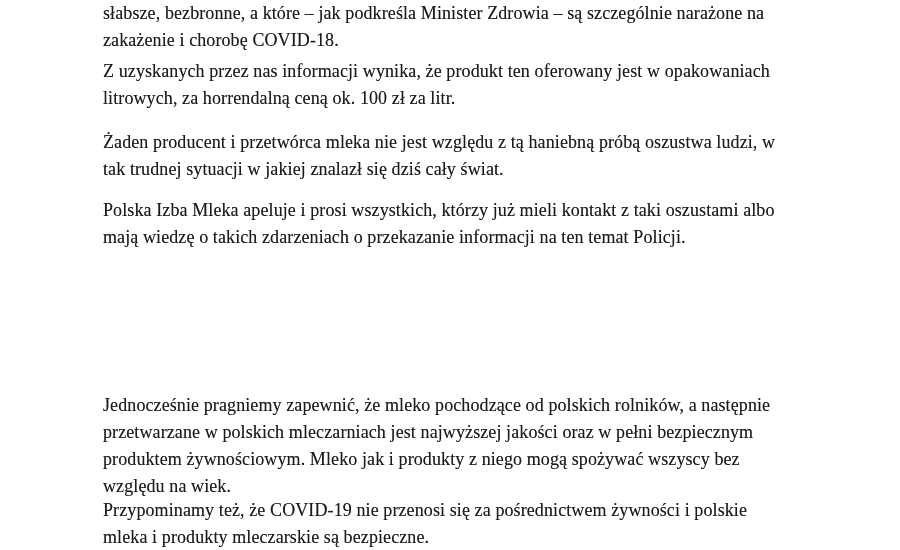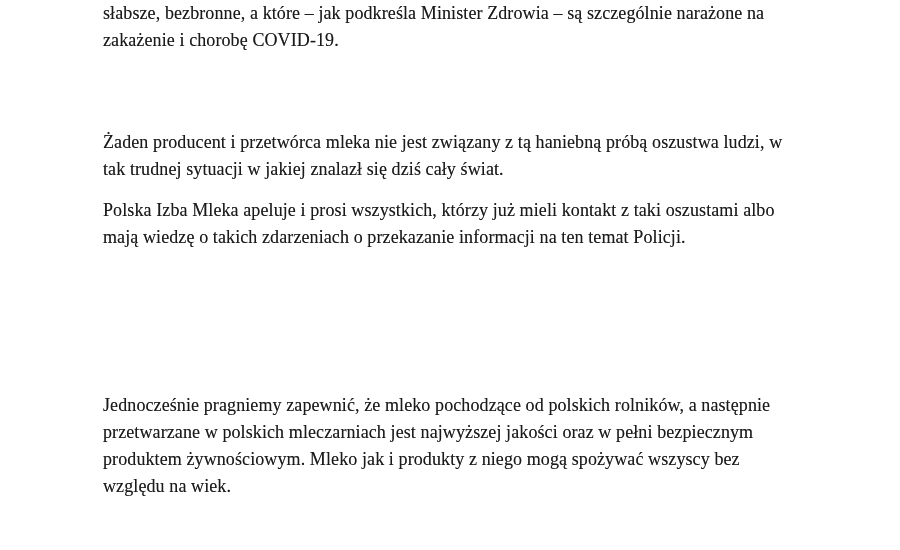--- a/index.html
+++ b/index.html
@@ -32,22 +32,26 @@
   .para.p4 { top: 197px; font-family: Liberation Serif, serif; }
   .para.p5 { top: 260px; }
   .para.p6 { top: 392px; }
   .para.p7 { top: 497px; }
 </style>
 </head>
 <body>
 
 <div class="page">
   <div class="para p1">słabsze, bezbronne, a które – jak podkreśla Minister Zdrowia – są szczególnie narażone na
-zakażenie i chorobę COVID-19.</div>
-  <div class="para p3">Żaden producent i przetwórca mleka nie jest związany z tą haniebną próbą oszustwa ludzi, w
+zakażenie i chorobę COVID-18.</div>
+  <div class="para p2">Z uzyskanych przez nas informacji wynika, że produkt ten oferowany jest w opakowaniach
+litrowych, za horrendalną ceną ok. 100 zł za litr.</div>
+  <div class="para p3">Żaden producent i przetwórca mleka nie jest względu z tą haniebną próbą oszustwa ludzi, w
 tak trudnej sytuacji w jakiej znalazł się dziś cały świat.</div>
   <div class="para p4">Polska Izba Mleka apeluje i prosi wszystkich, którzy już mieli kontakt z taki oszustami albo
 mają wiedzę o takich zdarzeniach o przekazanie informacji na ten temat Policji.</div>
   <div class="para p6">Jednocześnie pragniemy zapewnić, że mleko pochodzące od polskich rolników, a następnie
 przetwarzane w polskich mleczarniach jest najwyższej jakości oraz w pełni bezpiecznym
 produktem żywnościowym. Mleko jak i produkty z niego mogą spożywać wszyscy bez
 względu na wiek.</div>
+  <div class="para p7">Przypominamy też, że COVID-19 nie przenosi się za pośrednictwem żywności i polskie
+mleka i produkty mleczarskie są bezpieczne.</div>
 </div>
 
 </body></html>

